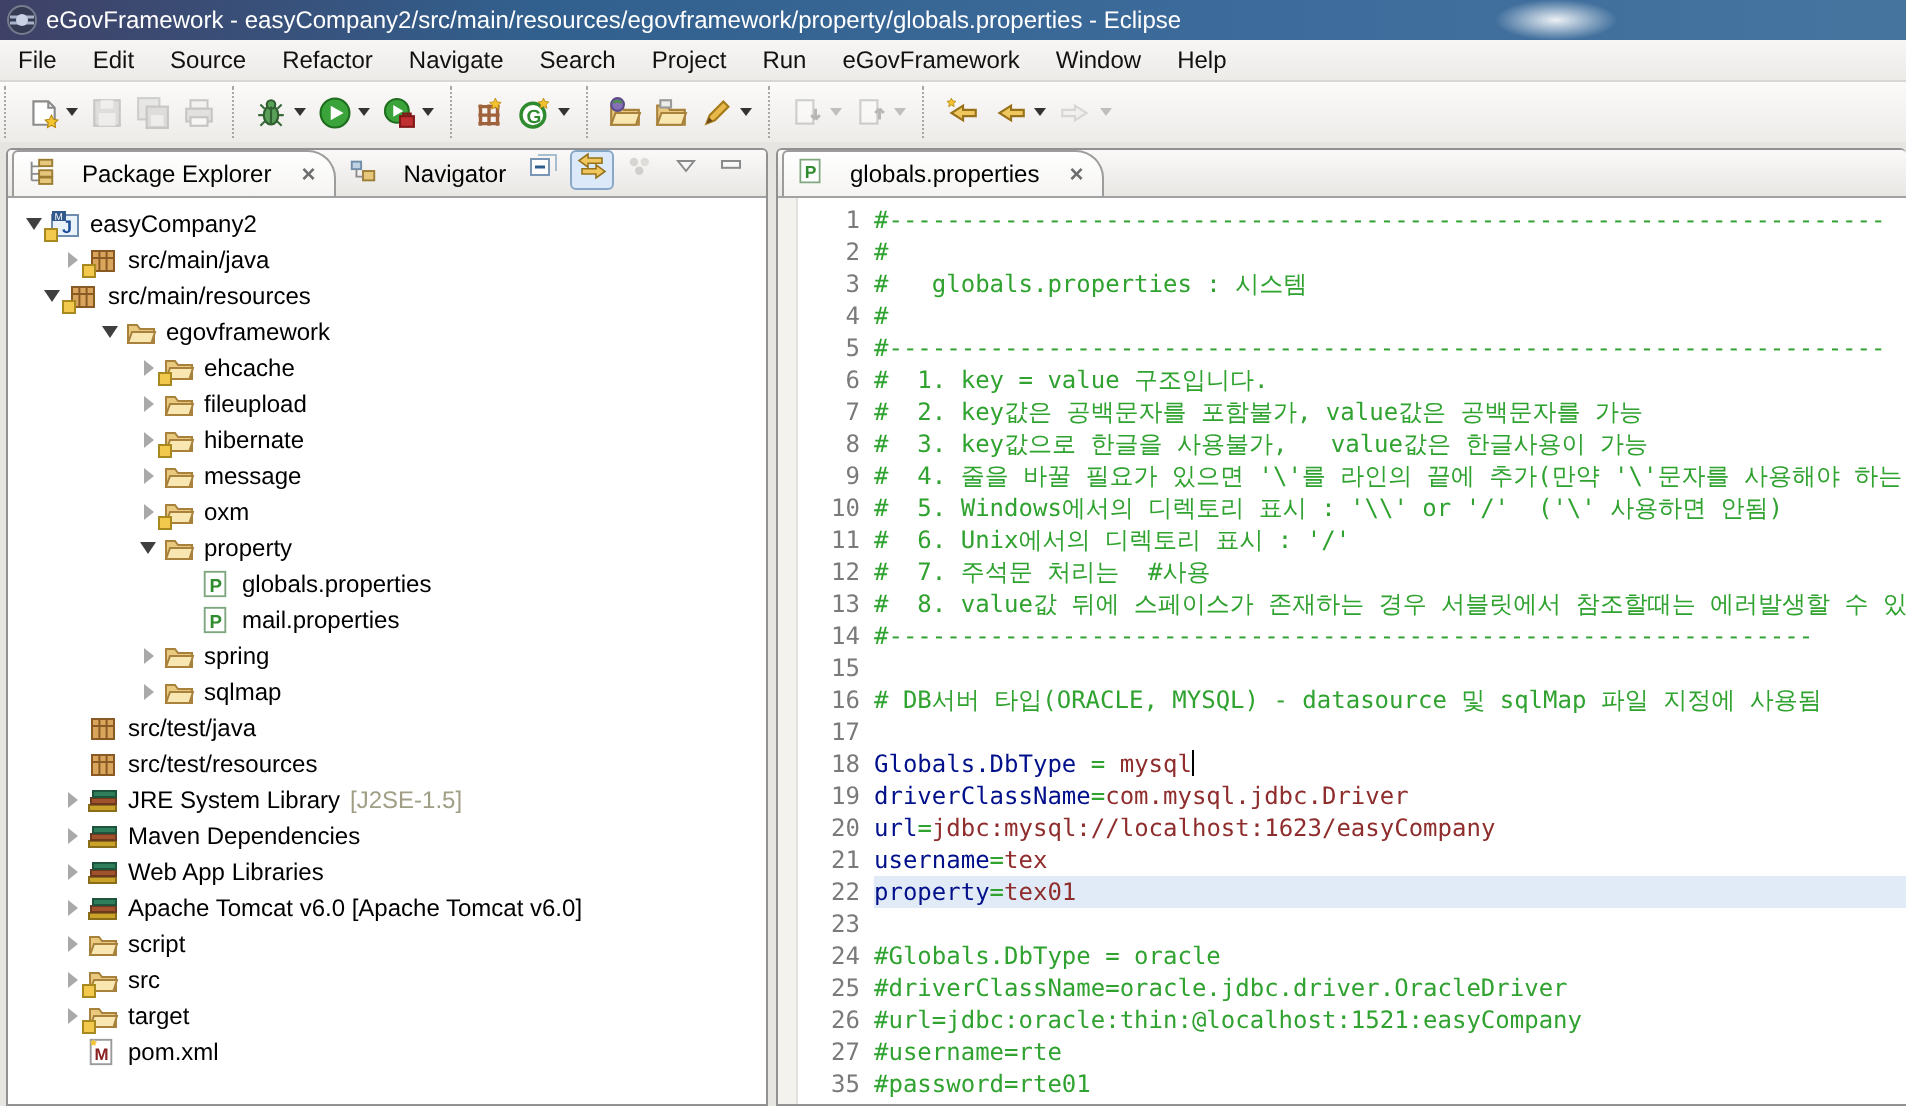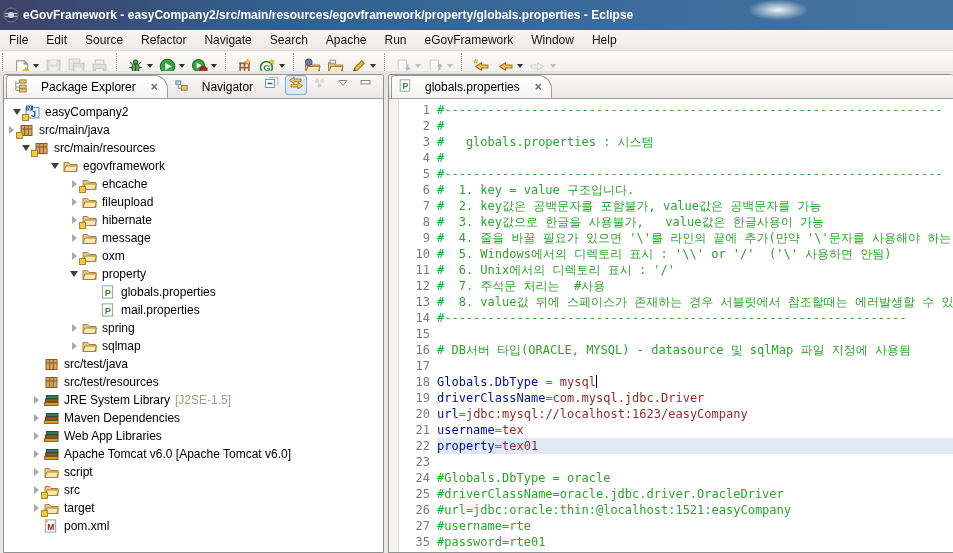--- a/index.html
+++ b/index.html
@@ -1,20 +1,20 @@
 <!DOCTYPE html>
 <html style="--cmt: #2FA22F; --key: #000F8A; --val: #8F2C2C; --asn: #2FA22F; --hl: #E0EBF7;"><head>
 <meta charset="utf-8">
 <style>
   html,body{margin:0;padding:0;}
   body{width:953px;height:553px;overflow:hidden;font-family:"Liberation Sans",sans-serif;background:#E7E5E1;position:relative;}
 
   
-  #titlebar{height:30px;background:linear-gradient(90deg,#3F4166 0%,#32608E 28%,#3E6C9C 70%,#45759F 100%);
-    display:flex;align-items:center;color:#fff;font-size:12px;padding-left:3px;position:relative;font-weight:bold;}
+  #titlebar{height:20px;background:linear-gradient(90deg,#3F4166 0%,#32608E 28%,#3E6C9C 70%,#45759F 100%);
+    display:flex;align-items:center;color:#fff;font-size:12px;padding-left:3px;position:relative;}
   #titlebar .ticon16{width:16px;height:16px;margin-right:4px;flex:none;}
   #titlebar .smudge{position:absolute;left:748px;top:0;width:60px;height:20px;
     background:radial-gradient(ellipse at center,rgba(255,255,255,.9),rgba(255,255,255,0) 72%);}
 
   
   #menubar{height:20px;background:linear-gradient(#F7F6F5,#EDEBE8);border-bottom:1px solid #D9D7D3;
     display:flex;align-items:center;font-size:12px;color:#111;}
   .menu-item{padding:2px 9px;cursor:default;}
 
   
@@ -82,21 +82,21 @@
   <span class="smudge"></span>
 </div>
 
 <div id="menubar">
     <span class="menu-item">File</span>
     <span class="menu-item">Edit</span>
     <span class="menu-item">Source</span>
     <span class="menu-item">Refactor</span>
     <span class="menu-item">Navigate</span>
     <span class="menu-item">Search</span>
-    <span class="menu-item">Apache</span>
+    <span class="menu-item">Project</span>
     <span class="menu-item">Run</span>
     <span class="menu-item">eGovFramework</span>
     <span class="menu-item">Window</span>
     <span class="menu-item">Help</span>
   </div>
 
 <div id="toolbar">
     <div class="tgroup">
       <span class="tbtn">
         <span>
@@ -340,21 +340,21 @@
           <span class="ticon warn">
             <svg width="17" height="16" viewBox="0 0 16 16">
               <rect x="1.5" y="3.5" width="13" height="10.5" fill="#EAF2FA" stroke="#6E8CB0"></rect>
               <text x="6.5" y="12.5" font-size="9" font-weight="bold" fill="#1B4F9B" font-family="Liberation Sans,sans-serif">J</text>
               <rect x="1.5" y="1.5" width="7" height="5" fill="#31598C"></rect>
               <text x="2.8" y="6" font-size="5" fill="#fff" font-family="Liberation Sans,sans-serif">M</text>
             </svg>
           </span>
           <span class="tlabel">easyCompany2</span>
         </div>
-        <div class="trow" style="">
+        <div class="trow" style="padding-left: 25px;">
           <span class="arr">
             <span class="a-c"></span>
           </span>
           <span class="ticon warn">
             <svg width="17" height="16" viewBox="0 0 16 16">
               <rect x="2.5" y="3.5" width="11" height="10" fill="#D9A55C" stroke="#8A5A25"></rect>
               <path d="M2.5 7h11M6.2 3.5v10M9.8 3.5v10" stroke="#8A5A25"></path>
             </svg>
           </span>
           <span class="tlabel">src/main/java</span>

